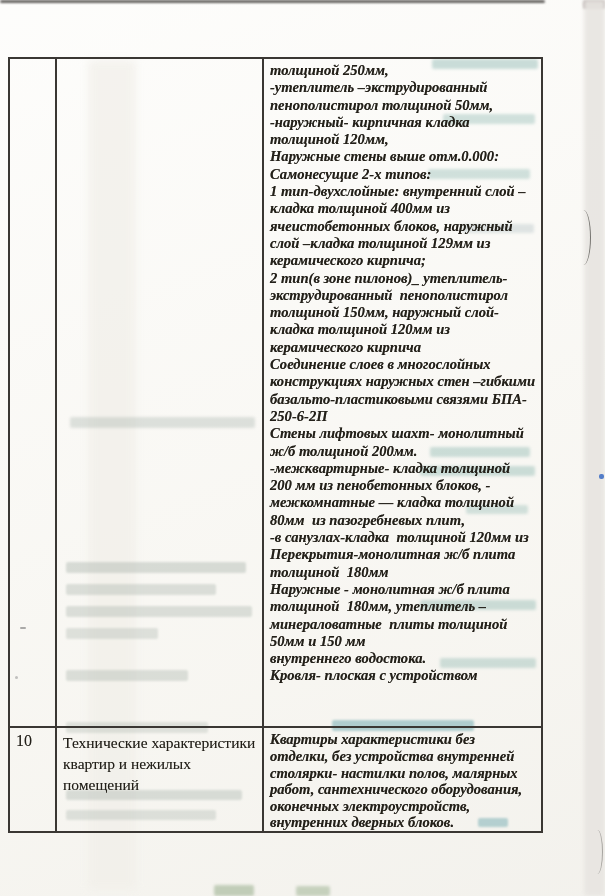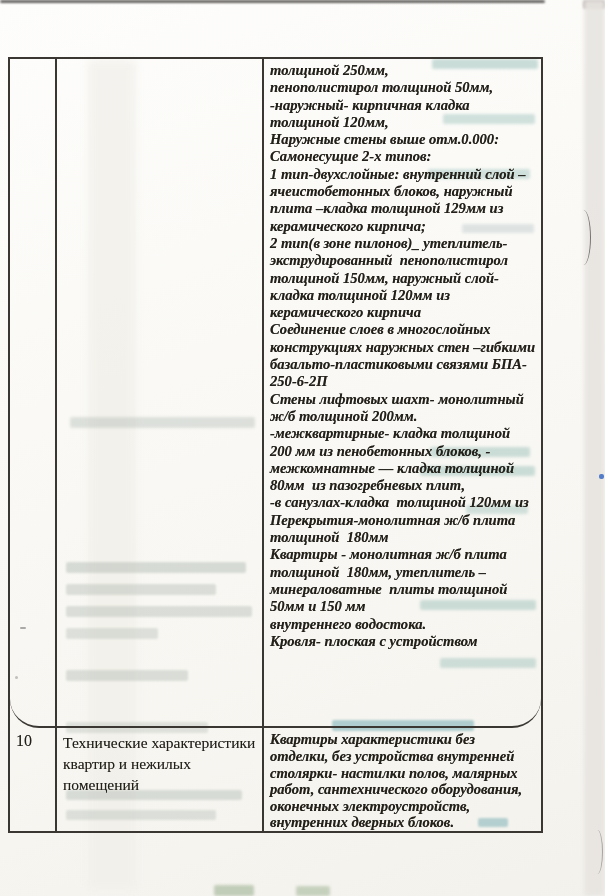--- a/index.html
+++ b/index.html
@@ -25,21 +25,21 @@
   .scratch-2{left:592px;top:830px;width:10px;height:44px;border-right:1.2px solid rgba(100,98,94,.5);border-radius:50%;}
 
   .doc-table{
     position:absolute;z-index:2;
     left:8px;top:57px;width:535px;height:776px;
     border:2px solid var(--border);
     box-sizing:border-box;
     display:flex;flex-direction:column;
     color:var(--ink);
   }
-  .t-row{display:flex;box-sizing:border-box;border-radius:29px;}
+  .t-row{display:flex;box-sizing:border-box;}
   .t-row.cont{height:674px;border-bottom:2px solid var(--border);}
   .t-row.r10{flex:1;}
   .cell{box-sizing:border-box;overflow:hidden;}
   .c1{width:47px;border-right:2px solid var(--border);padding:4px 2px 8px 6px;font-size:16px;}
   .c2{width:207px;border-right:2px solid var(--border);padding:4px 0 0 6px;}
   .c3{flex:1;padding:3px 2px 0 6px;}
 
   .tl{white-space:pre;}
   .spec .tl{
     font-size:14.6px;line-height:17.3px;
@@ -93,48 +93,50 @@
   <div class="scratch scratch-1"></div>
   <div class="scratch scratch-2"></div>
 
   <div class="doc-table">
 
     <div class="t-row cont">
       <div class="cell c1"></div>
       <div class="cell c2"></div>
       <div class="cell c3 spec">
           <div class="tl"><span>толщиной 250мм,</span></div>
+          <div class="tl"><span>-утеплитель –экструдированный</span></div>
           <div class="tl"><span>пенополистирол толщиной 50мм,</span></div>
           <div class="tl"><span>-наружный- кирпичная кладка</span></div>
           <div class="tl"><span>толщиной 120мм,</span></div>
           <div class="tl"><span class="u">Наружные стены выше отм.0.000:</span></div>
           <div class="tl"><span>Самонесущие 2-х типов:</span></div>
           <div class="tl"><span>1 тип-двухслойные: внутренний слой –</span></div>
+          <div class="tl"><span>кладка толщиной 400мм из</span></div>
           <div class="tl"><span>ячеистобетонных блоков, наружный</span></div>
-          <div class="tl"><span>плита –кладка толщиной 129мм из</span></div>
+          <div class="tl"><span>слой –кладка толщиной 129мм из</span></div>
           <div class="tl"><span>керамического кирпича;</span></div>
           <div class="tl"><span>2 тип(в зоне пилонов)_ утеплитель-</span></div>
           <div class="tl"><span>экструдированный  пенополистирол</span></div>
           <div class="tl"><span>толщиной 150мм, наружный слой-</span></div>
           <div class="tl"><span>кладка толщиной 120мм из</span></div>
           <div class="tl"><span>керамического кирпича</span></div>
           <div class="tl"><span>Соединение слоев в многослойных</span></div>
           <div class="tl"><span>конструкциях наружных стен –гибкими</span></div>
           <div class="tl"><span>базальто-пластиковыми связями БПА-</span></div>
           <div class="tl"><span>250-6-2П</span></div>
           <div class="tl"><span class="u">Стены лифтовых шахт-</span><span> монолитный</span></div>
           <div class="tl"><span>ж/б толщиной 200мм.</span></div>
           <div class="tl"><span>-межквартирные- кладка толщиной</span></div>
           <div class="tl"><span>200 мм из пенобетонных блоков, -</span></div>
           <div class="tl"><span>межкомнатные — кладка толщиной</span></div>
           <div class="tl"><span>80мм  из пазогребневых плит,</span></div>
           <div class="tl"><span>-в санузлах-кладка  толщиной 120мм из</span></div>
           <div class="tl"><span class="u">Перекрытия-</span><span>монолитная ж/б плита</span></div>
           <div class="tl"><span>толщиной  180мм</span></div>
-          <div class="tl"><span class="u">Квартиры - </span><span>монолитная ж/б плита</span></div>
+          <div class="tl"><span class="u">Наружные - </span><span>монолитная ж/б плита</span></div>
           <div class="tl"><span>толщиной  180мм, утеплитель –</span></div>
           <div class="tl"><span>минераловатные  плиты толщиной</span></div>
           <div class="tl"><span>50мм и 150 мм</span></div>
           <div class="tl"><span>внутреннего водостока.</span></div>
           <div class="tl"><span class="u">Кровля-</span><span> плоская с устройством</span></div>
         </div>
     </div>
 
     <div class="t-row r10">
       <div class="cell c1 rownum">10</div>

